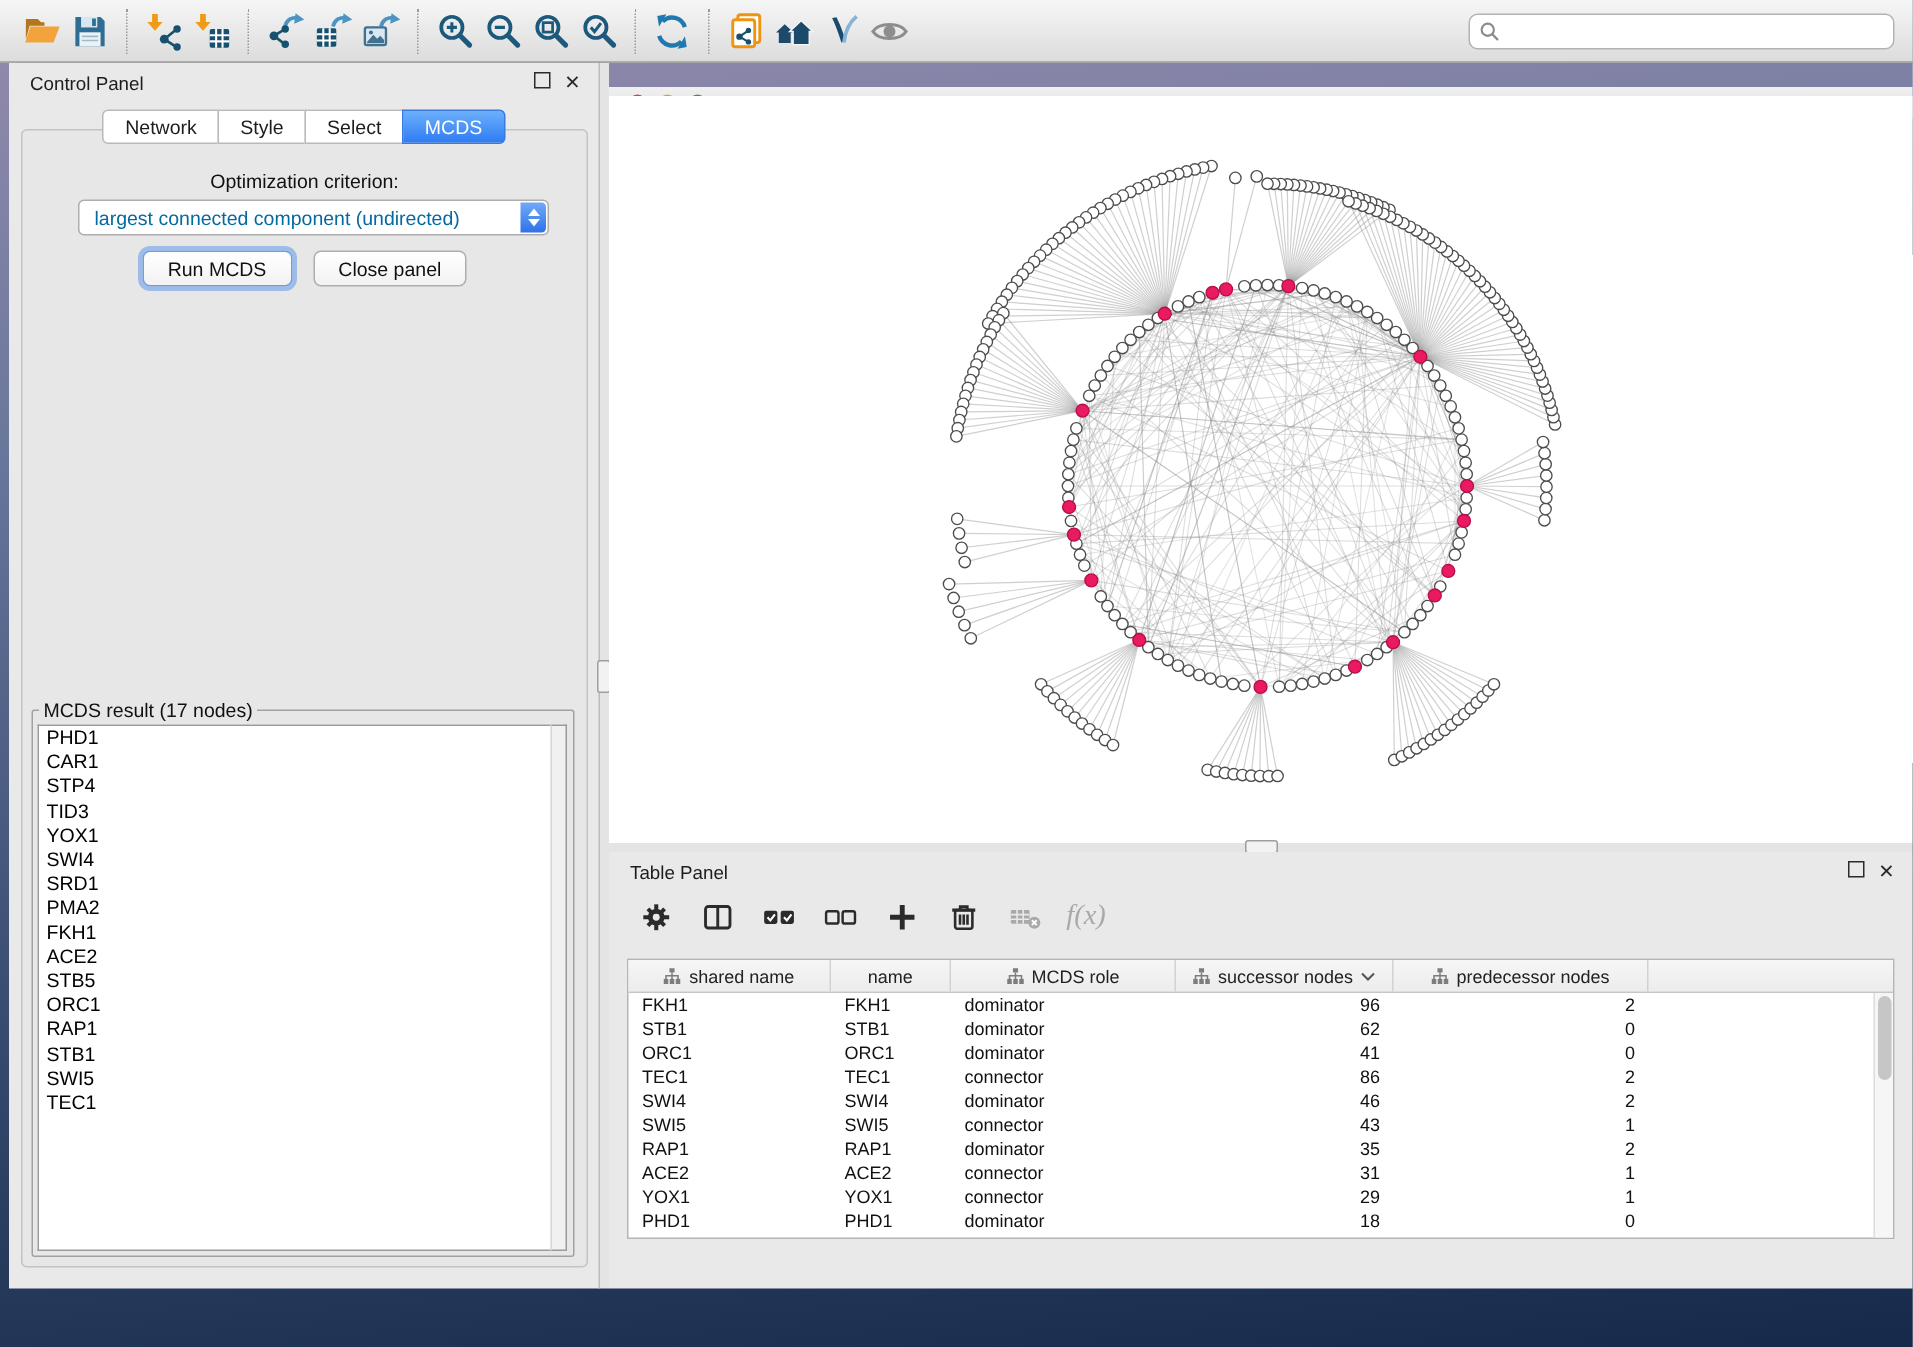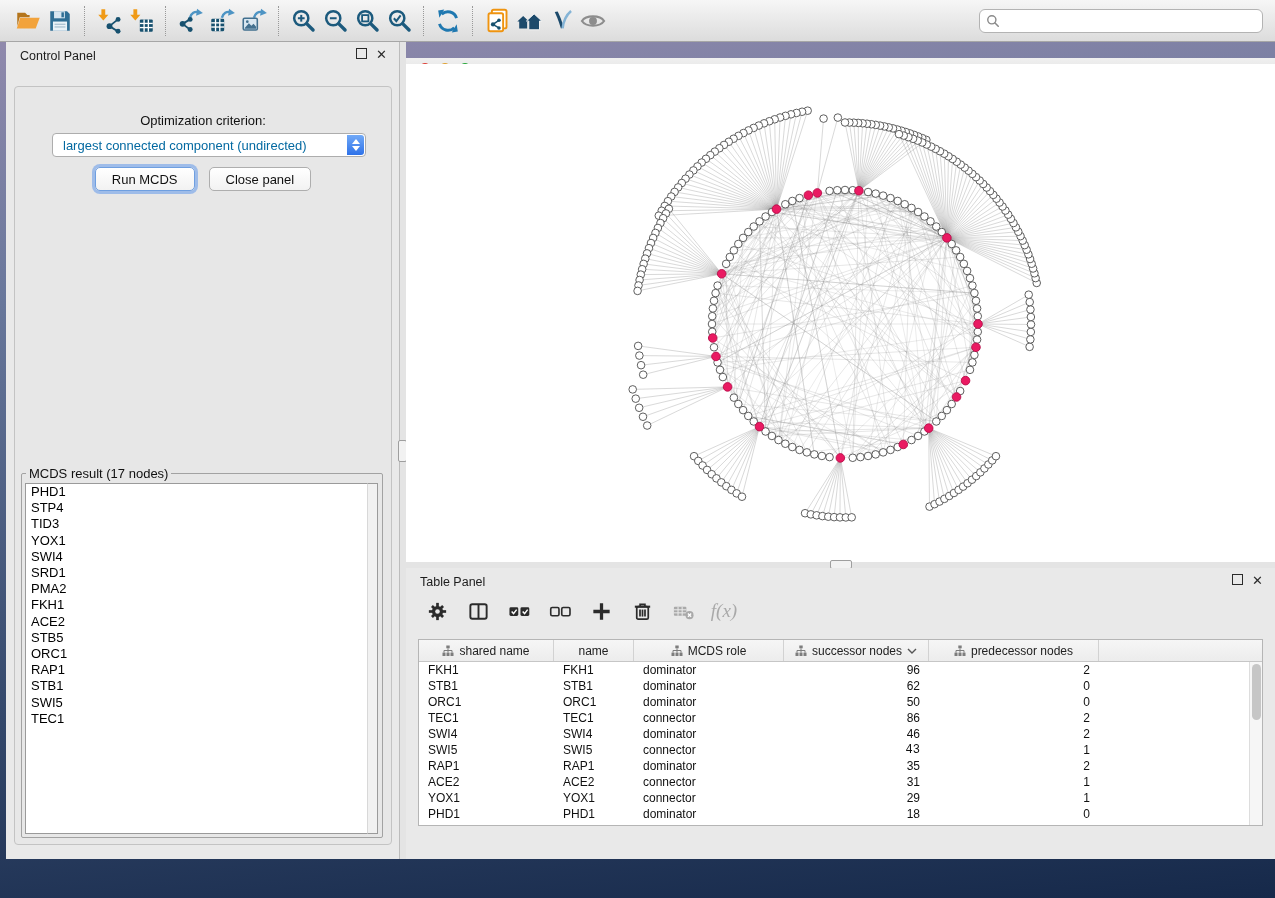--- a/index.html
+++ b/index.html
@@ -265,37 +265,44 @@
           <line x1="15.5" y1="15.5" x2="21" y2="21" stroke="#8a8a8a" stroke-width="2.6" stroke-linecap="round"></line>
         </svg>
       <input class="search-input" placeholder="" style="">
     </div>
   </div>
 
   <div class="control-panel">
     <div class="panel-title">Control Panel</div>
     <span class="win-ic win-float"></span>
     <span class="win-ic win-close">✕</span>
+    <div class="cp-tabs" id="cp-tabs">
+        <div class="seg-tab">Network</div>
+        <div class="seg-tab">Style</div>
+        <div class="seg-tab">Select</div>
+        <div class="seg-tab active">MCDS</div>
+      </div>
     <div class="cp-content">
       <div class="opt-label">Optimization criterion:</div>
       <div class="dropdown">
         <span class="dd-text">largest connected component (undirected)</span>
         <span class="dd-step">
             <i class="up"></i>
             <i class="dn"></i>
           </span>
       </div>
       <div class="btn-row">
         <button class="btn focus-ring">Run MCDS</button>
         <button class="btn">Close panel</button>
       </div>
       <fieldset class="result-group">
         <legend>MCDS result (17 nodes)</legend>
         <div class="result-list" id="mcds-list">
             <div class="result-item">PHD1</div>
+            <div class="result-item">CAR1</div>
             <div class="result-item">STP4</div>
             <div class="result-item">TID3</div>
             <div class="result-item">YOX1</div>
             <div class="result-item">SWI4</div>
             <div class="result-item">SRD1</div>
             <div class="result-item">PMA2</div>
             <div class="result-item">FKH1</div>
             <div class="result-item">ACE2</div>
             <div class="result-item">STB5</div>
             <div class="result-item">ORC1</div>
@@ -1183,42 +1190,42 @@
             <div class="td" style="width: 135px;">STB1</div>
             <div class="td" style="width: 80px;">STB1</div>
             <div class="td" style="width: 150px;">dominator</div>
             <div class="td num" style="width: 145px;">62</div>
             <div class="td num" style="width: 170px;">0</div>
           </div>
           <div class="tr">
             <div class="td" style="width: 135px;">ORC1</div>
             <div class="td" style="width: 80px;">ORC1</div>
             <div class="td" style="width: 150px;">dominator</div>
-            <div class="td num" style="width: 145px;">50</div>
+            <div class="td num" style="width: 145px;">41</div>
             <div class="td num" style="width: 170px;">0</div>
           </div>
           <div class="tr">
             <div class="td" style="width: 135px;">TEC1</div>
             <div class="td" style="width: 80px;">TEC1</div>
             <div class="td" style="width: 150px;">connector</div>
             <div class="td num" style="width: 145px;">86</div>
             <div class="td num" style="width: 170px;">2</div>
           </div>
           <div class="tr">
             <div class="td" style="width: 135px;">SWI4</div>
             <div class="td" style="width: 80px;">SWI4</div>
             <div class="td" style="width: 150px;">dominator</div>
             <div class="td num" style="width: 145px;">46</div>
             <div class="td num" style="width: 170px;">2</div>
           </div>
           <div class="tr">
             <div class="td" style="width: 135px;">SWI5</div>
             <div class="td" style="width: 80px;">SWI5</div>
             <div class="td" style="width: 150px;">connector</div>
-            <div class="td num" style="width: 145px; font-family: Liberation Mono, monospace;">43</div>
+            <div class="td num" style="width: 145px;">43</div>
             <div class="td num" style="width: 170px;">1</div>
           </div>
           <div class="tr">
             <div class="td" style="width: 135px;">RAP1</div>
             <div class="td" style="width: 80px;">RAP1</div>
             <div class="td" style="width: 150px;">dominator</div>
             <div class="td num" style="width: 145px;">35</div>
             <div class="td num" style="width: 170px;">2</div>
           </div>
           <div class="tr">

